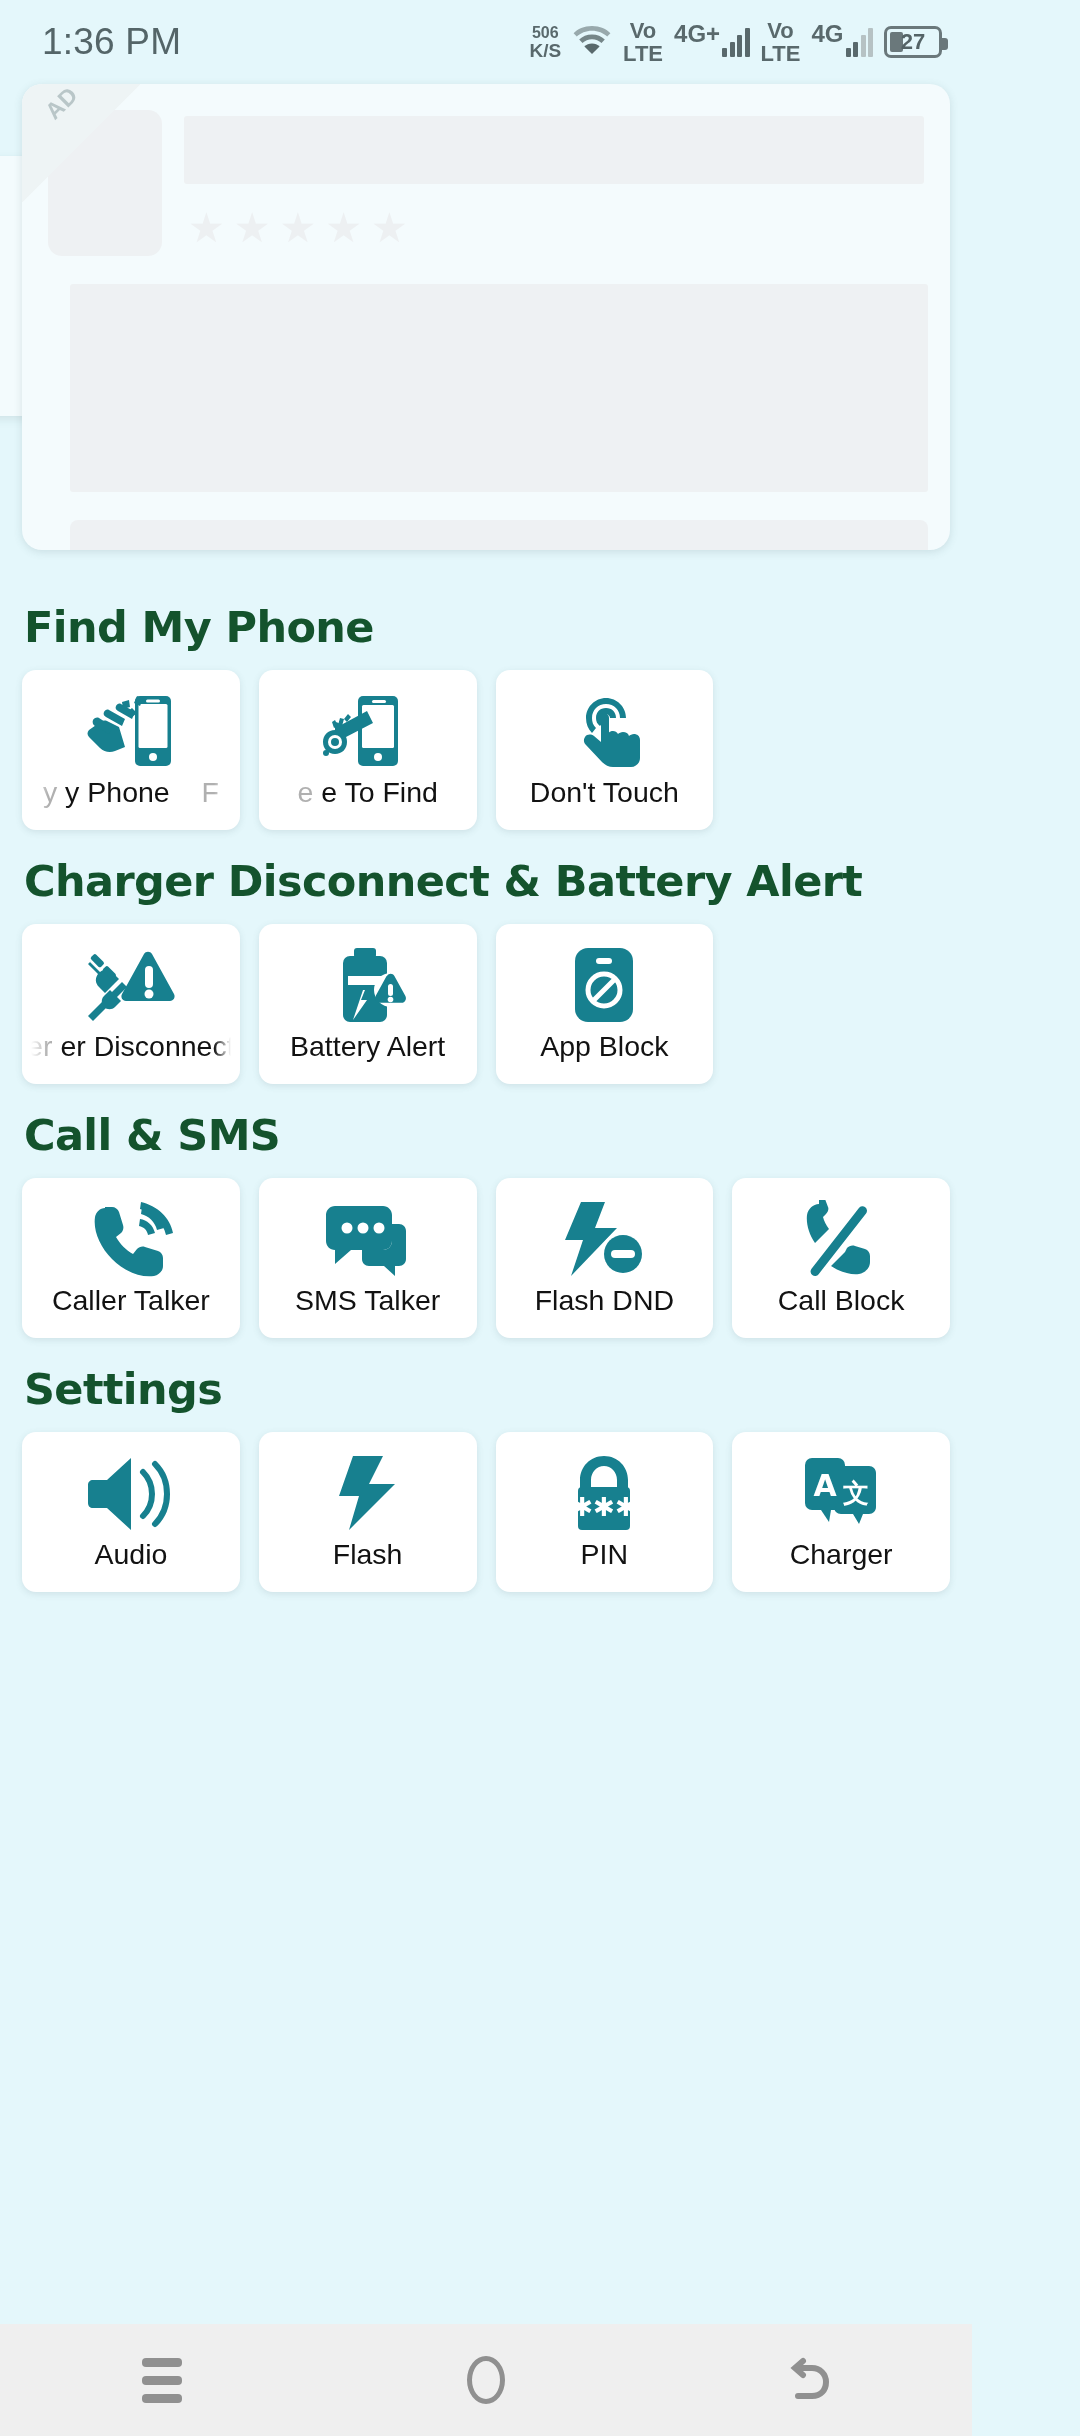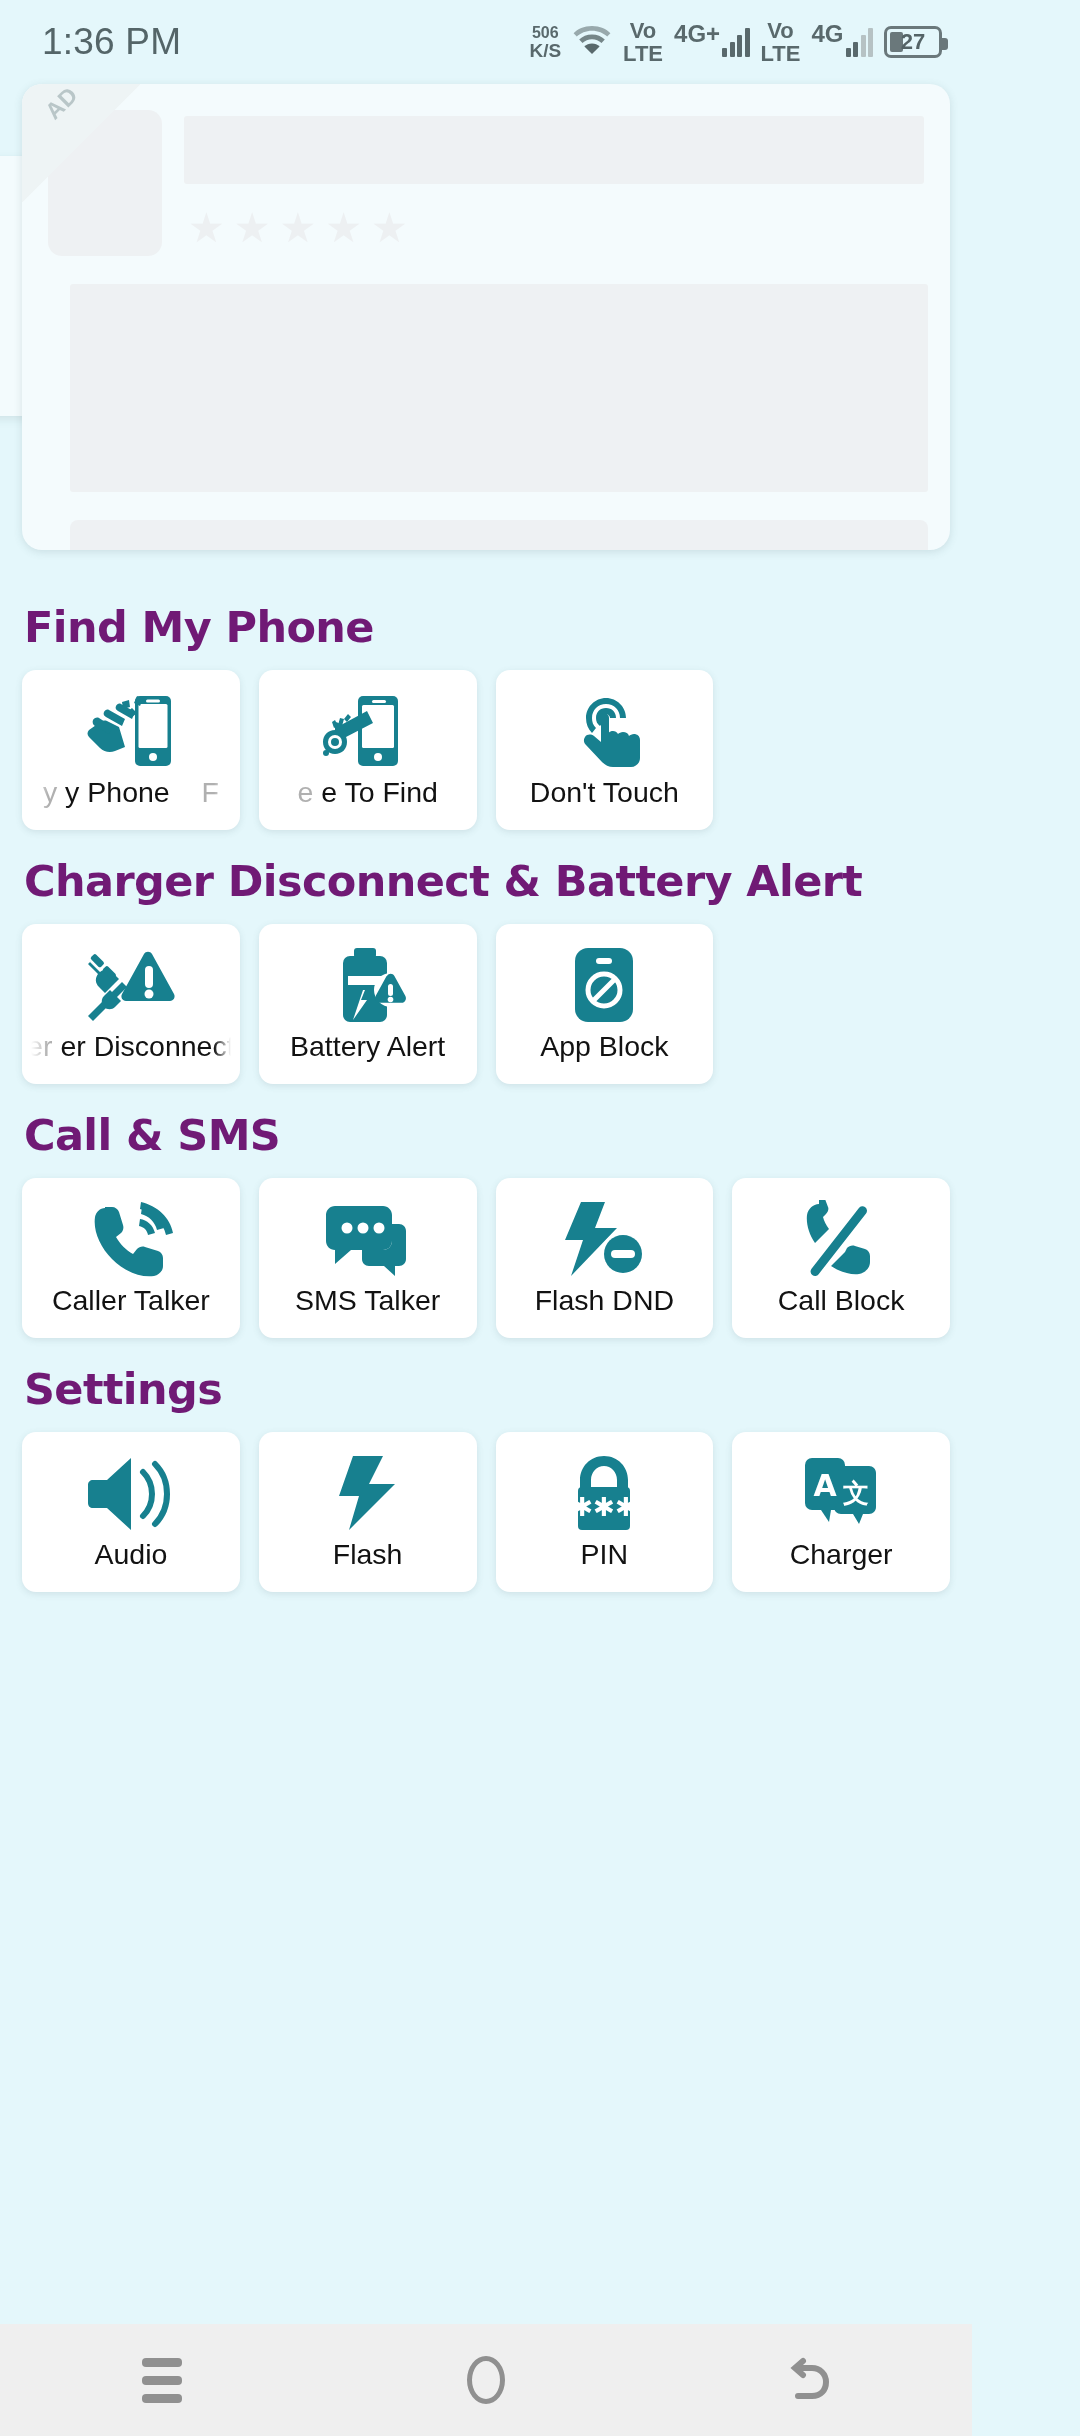--- a/index.html
+++ b/index.html
@@ -82,21 +82,21 @@
   .ph-title { height: 68px; background: #eef1f3; border-radius: 3px; }
   .ph-stars { display: flex; gap: 9px; margin-top: 24px; padding-left: 4px; }
   .ph-stars span { font-size: 41px; color: #edf0f2; line-height: 1; }
   .ph-block-1 { height: 208px; background: #eef1f3; margin: 28px -4px 0 22px; border-radius: 3px; }
   .ph-block-2 { height: 78px; background: #eef1f3; margin: 28px -4px 0 22px; border-radius: 8px; }
 
   
   .content { flex: 1; padding: 0 22px; }
   .section-title {
     font-family: "DejaVu Sans", sans-serif;
-    font-size: 43px; font-weight: 700; color: #701a75;
+    font-size: 43px; font-weight: 700; color: #14532d;
     letter-spacing: -.6px; margin: 26px 0 18px 2px;
   }
   .grid { display: grid; grid-template-columns: repeat(4, 1fr); gap: 19px; }
   .tile {
     height: 160px; background: #ffffff; border-radius: 14px;
     box-shadow: 0 2px 7px rgba(70,100,105,.14);
     display: flex; flex-direction: column; align-items: center;
     justify-content: flex-start; padding-top: 19px;
     position: relative; overflow: hidden;
   }

